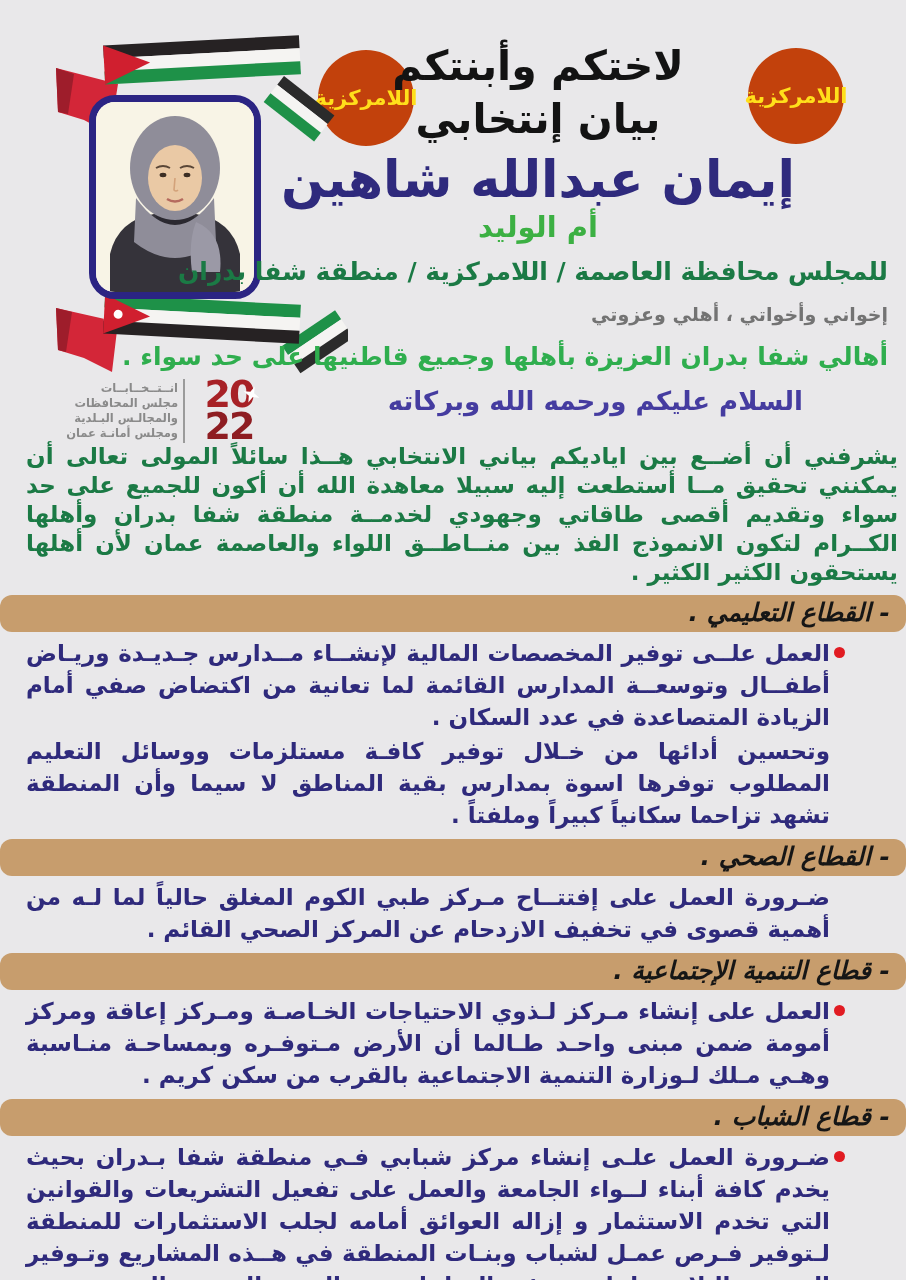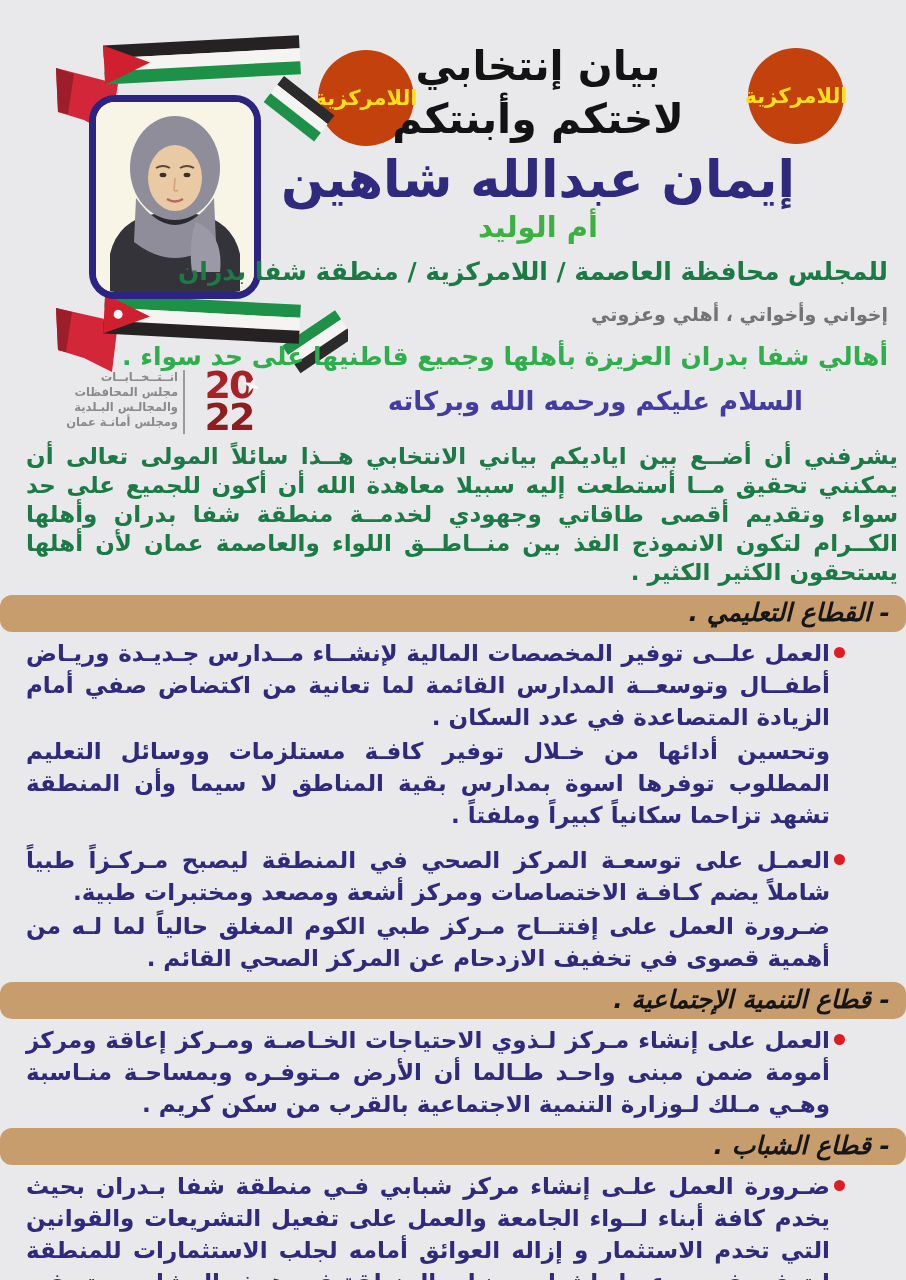--- a/index.html
+++ b/index.html
@@ -29,21 +29,21 @@
   .greeting{font-size:26px;line-height:32px;color:#453ca0;margin-left:0;margin-right:85px;}
   
   .photo-composite{position:absolute;top:12px;left:48px;width:300px;height:440px;z-index:1;}
   .ribbons{position:absolute;top:0;left:0;}
   .photo-frame{
     position:absolute;top:83px;left:41px;width:158px;height:190px;
     background:#f8f4e6;border:7px solid #2b2483;border-radius:26px;overflow:hidden;
   }
   .photo-frame svg{display:block;}
   
-  .election-logo{position:absolute;top:358px;left:12px;width:220px;height:82px;display:flex;direction:ltr;align-items:flex-start;}
+  .election-logo{position:absolute;top:358px;left:12px;width:220px;height:82px;display:flex;direction:ltr;align-items:center;}
   .logo-text{width:118px;text-align:right;direction:rtl;color:#8a8a8a;font-size:11.5px;line-height:15px;}
   .logo-sep{width:2px;height:64px;background:#9b9b9b;margin:0 5px;}
   .logo-year{position:relative;width:78px;text-align:center;direction:ltr;line-height:30px;}
   .year-top{position:relative;font-size:38px;color:#a72126;letter-spacing:-2px;display:block;height:32px;}
   .year-bottom{font-size:38px;color:#8e1d22;letter-spacing:-2px;display:block;height:32px;}
   .year-star{position:absolute;top:7px;right:8px;width:17px;height:17px;}
   
   .content{position:absolute;top:440px;left:0;right:0;direction:rtl;z-index:2;}
   .intro{
     margin:2px 8px 8px 26px;font-size:23px;line-height:29px;color:#1b7a45;
@@ -143,22 +143,22 @@
         </span>
         <span class="year-bottom">22</span>
       </div>
     </div>
   </div>
 
   <div class="badge badge-right">اللامركزية</div>
   <div class="badge badge-left">اللامركزية</div>
 
   <div class="header-center">
+    <div class="statement">لاختكم وأبنتكم</div>
     <div class="statement">بيان إنتخابي</div>
-    <div class="statement">لاختكم وأبنتكم</div>
     <div class="name">إيمان عبدالله شاهين</div>
     <div class="kunya">أم الوليد</div>
   </div>
 
   <div class="header-right">
     <div class="council">للمجلس محافظة العاصمة / اللامركزية / منطقة شفا بدران</div>
     <div class="salutation">إخواني وأخواتي ، أهلي وعزوتي</div>
     <div class="community">أهالي شفا بدران العزيزة بأهلها وجميع قاطنيها على حد سواء .</div>
     <div class="greeting">السلام عليكم ورحمه الله وبركاته</div>
   </div>
@@ -170,25 +170,22 @@
     <div class="section-body">
       <div class="para">
         <span class="dot"></span>
         <span>العمل علــى توفير المخصصات المالية لإنشــاء مــدارس جـديـدة وريـاض أطفــال وتوسعــة المدارس القائمة لما تعانية من اكتضاض صفي أمام الزيادة المتصاعدة في عدد السكان .</span>
       </div>
       <div class="para">
         <span>وتحسين أدائها من خـلال توفير كافـة مستلزمات ووسائل التعليم المطلوب توفرها اسوة بمدارس بقية المناطق لا سيما وأن المنطقة تشهد تزاحما سكانياً كبيراً وملفتاً .</span>
       </div>
     </div>
 
-    <div class="section-body">
-      <div class="para">
-        <span class="dot"></span>
-        <span>العمـل على توسعـة المركز الصحي في المنطقة ليصبح مـركـزاً طبياً شاملاً يضم كـافـة الاختصاصات ومركز أشعة ومصعد ومختبرات طبية.</span>
-      </div>
+    <div class="band">- القطاع الصحي .</div>
+    <div class="section-body">
       <div class="para">
         <span>ضـرورة العمل على إفتتــاح مـركز طبي الكوم المغلق حالياً لما لـه من أهمية قصوى في تخفيف الازدحام عن المركز الصحي القائم .</span>
       </div>
     </div>
 
     <div class="band">- قطاع التنمية الإجتماعية .</div>
     <div class="section-body">
       <div class="para">
         <span class="dot"></span>
         <span>العمل على إنشاء مـركز لـذوي الاحتياجات الخـاصـة ومـركز إعاقة ومركز أمومة ضمن مبنى واحـد طـالما أن الأرض مـتوفـره وبمساحـة منـاسبة وهـي مـلك لـوزارة التنمية الاجتماعية بالقرب من سكن كريم .</span>

